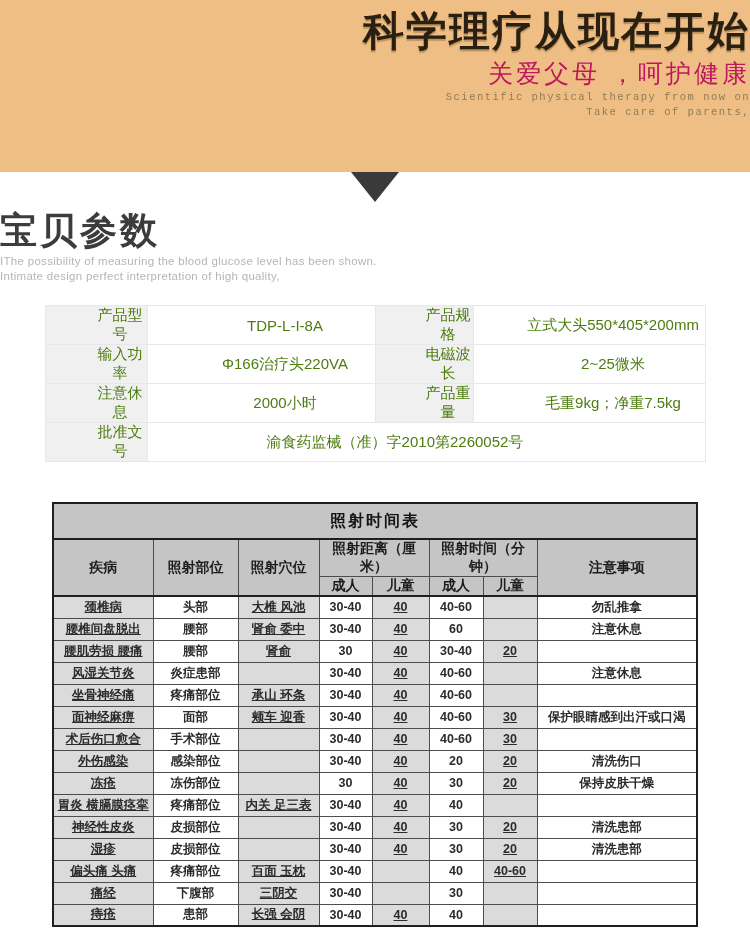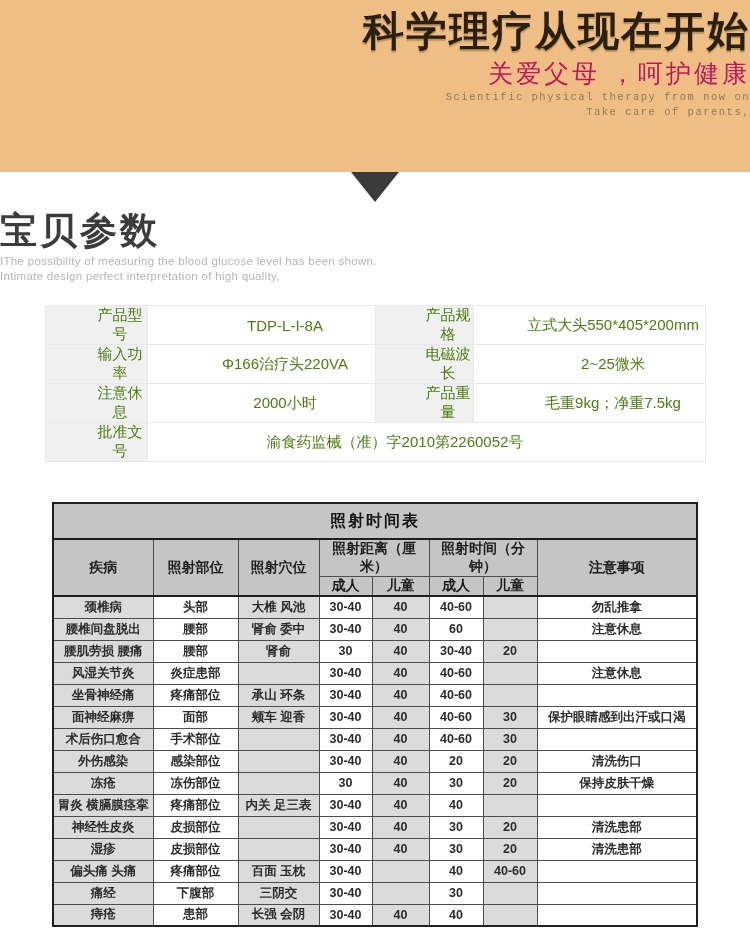--- a/index.html
+++ b/index.html
@@ -44,21 +44,21 @@
   .schedule-table col.c5{width:57px;}  .schedule-table col.c6{width:54px;}
   .schedule-table col.c7{width:54px;}  .schedule-table col.c8{width:160px;}
   .schedule-table td, .schedule-table th { border:1px solid #4d4d4d; text-align:center; }
   .schedule-table .title-cell { background:#c5c5c5; height:36px; font-size:16px; font-weight:bold;
                                 color:#141414; letter-spacing:2px; border-bottom:2px solid #1f1f1f; }
   .schedule-table thead th { background:#c5c5c5; font-size:14px; font-weight:bold; color:#1c1c1c; height:24px; }
   .schedule-table thead tr.sub th { height:16px; }
   .schedule-table thead { border-bottom:2px solid #1f1f1f; }
   .schedule-table tbody td { height:22px; font-size:12.5px; font-weight:bold; color:#2b2b2b;
                              background:#ffffff; overflow:hidden; white-space:nowrap; }
-  .schedule-table tbody td.shade { background:#dbdbdb; }
+  .schedule-table tbody td.shade { background:#dbdbdb;text-decoration:underline; }
 </style>
 </head>
 <body>
 
 <div class="banner">
   <div class="banner-title">科学理疗从现在开始</div>
   <div class="banner-subtitle">关爱父母 ，呵护健康</div>
   <div class="banner-caption">Scientific physical therapy from now on</div>
   <div class="banner-caption">Take care of parents,</div>
 </div>

